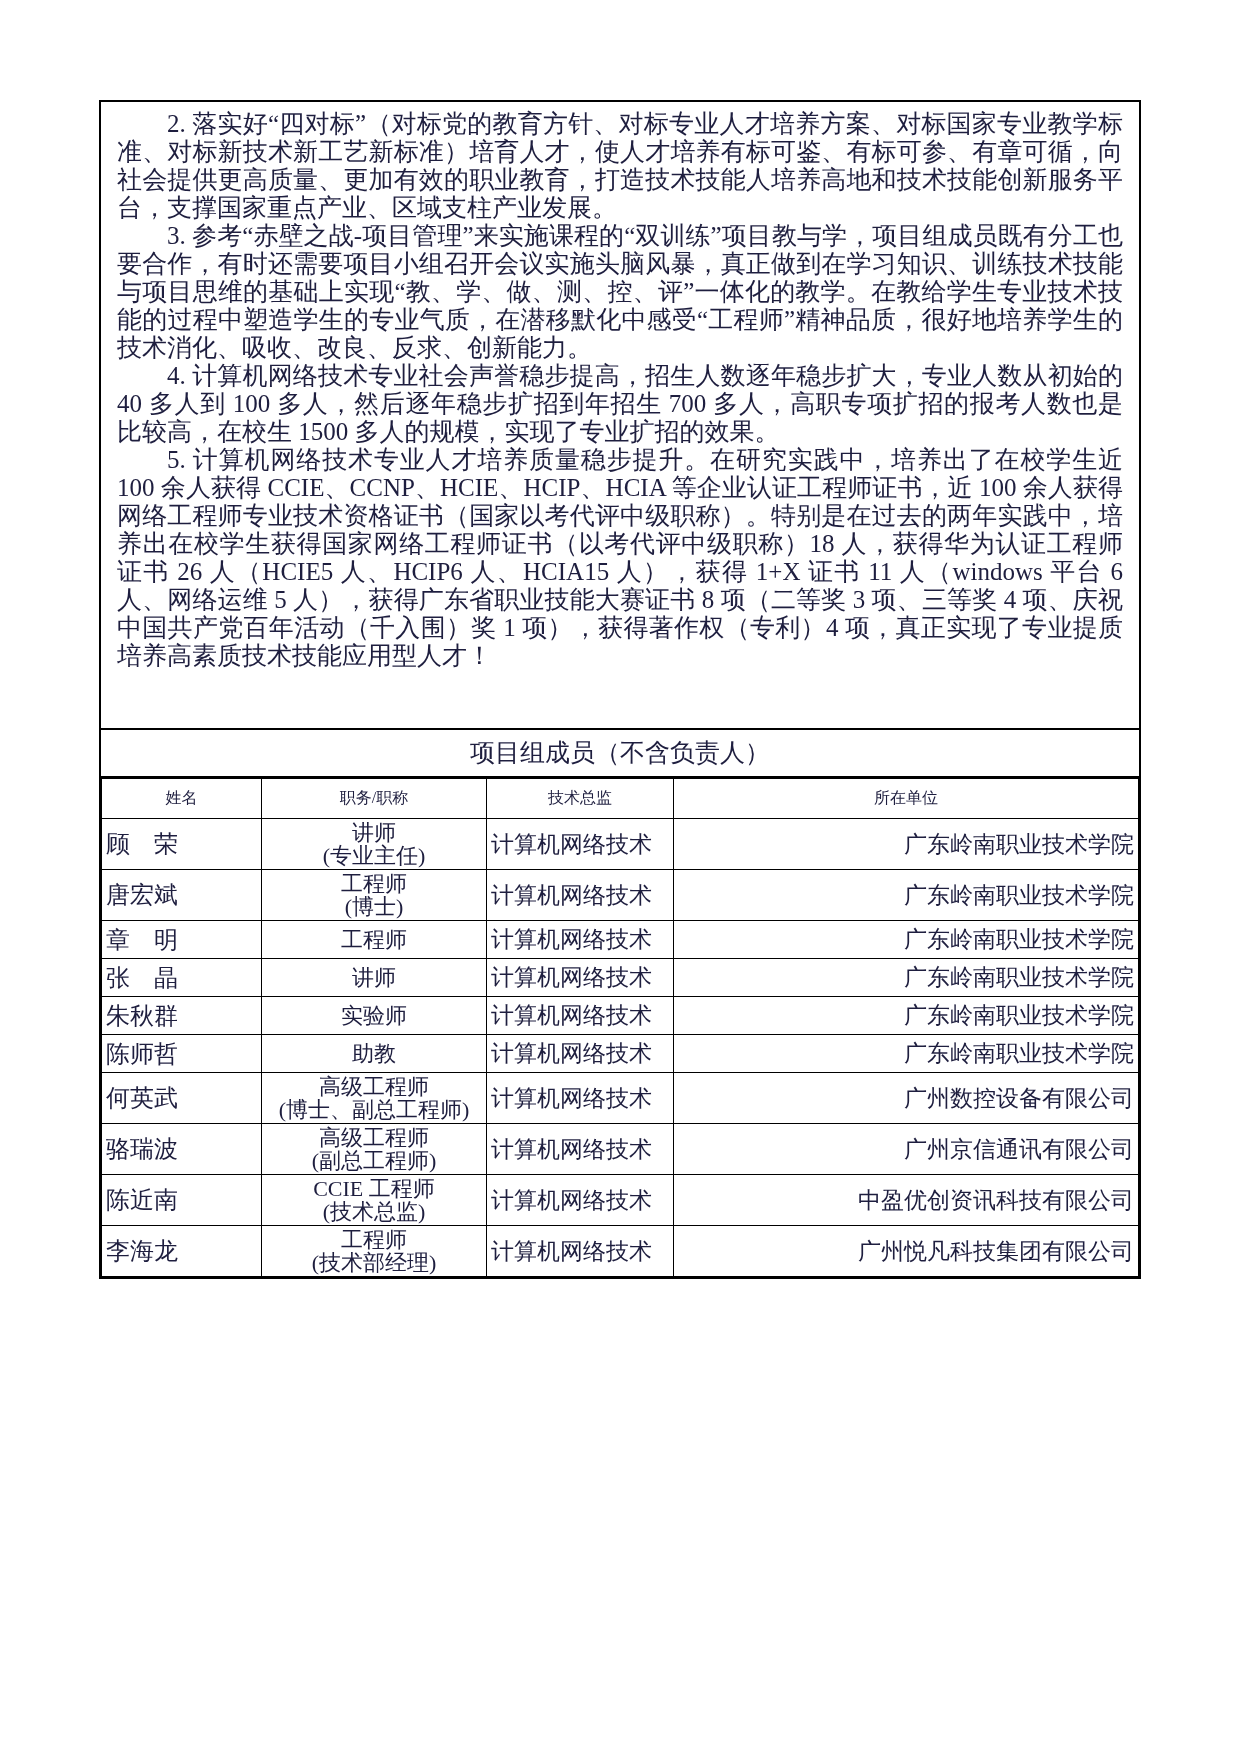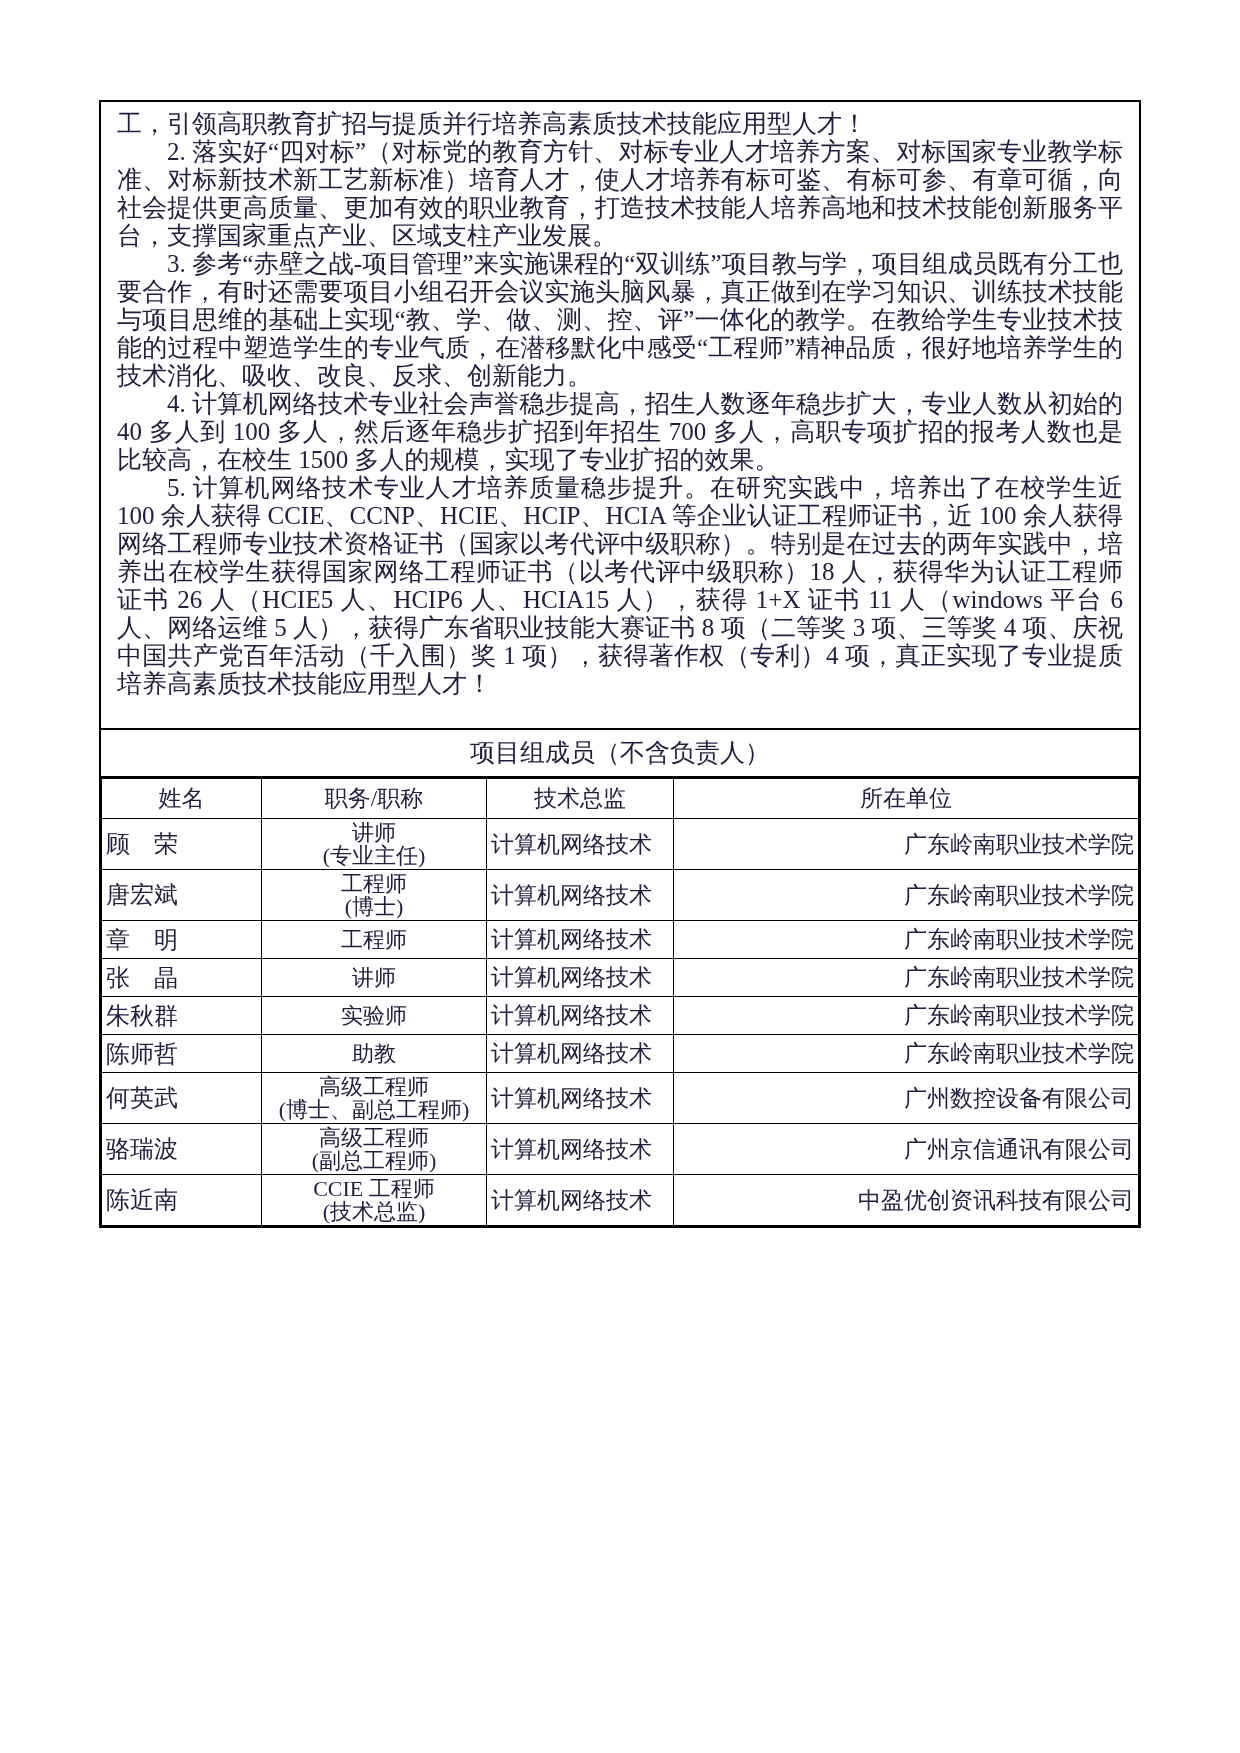--- a/index.html
+++ b/index.html
@@ -37,38 +37,37 @@
     width:100%;border-collapse:collapse;table-layout:fixed;
     font-size:23px;
   }
   table.members th,table.members td{
     border:1.5px solid #000;
     padding:2px 4px;box-sizing:border-box;
     font-weight:400;
     overflow:hidden;
   }
   table.members th{
-    height:40px;text-align:center;font-size:23px;font-weight:400;
+    height:40px;text-align:center;font-size:16px;font-weight:400;
   }
   tr.tall{height:48px;border-radius:14px;}
   tr.short{height:38px;}
   td.name{padding-left:34px;text-align:left;font-size:24px;}
   td.title{text-align:center;}
   td.title .t1,td.title .t2{display:block;font-size:22px;line-height:23px;text-align:center;}
   td.field{padding-left:12px;text-align:left;}
   td.org{padding-left:12px;text-align:right;}
 </style>
 </head>
 <body>
 
 <div class="page">
   <div class="frame">
 
     <div class="intro">
-      <p>工，引领高职教育扩招与提质并行培养高素质技术技能应用型人才！</p>
       <p class="indent">2. 落实好“四对标”（对标党的教育方针、对标专业人才培养方案、对标国家专业教学标准、对标新技术新工艺新标准）培育人才，使人才培养有标可鉴、有标可参、有章可循，向社会提供更高质量、更加有效的职业教育，打造技术技能人培养高地和技术技能创新服务平台，支撑国家重点产业、区域支柱产业发展。</p>
       <p class="indent">3. 参考“赤壁之战-项目管理”来实施课程的“双训练”项目教与学，项目组成员既有分工也要合作，有时还需要项目小组召开会议实施头脑风暴，真正做到在学习知识、训练技术技能与项目思维的基础上实现“教、学、做、测、控、评”一体化的教学。在教给学生专业技术技能的过程中塑造学生的专业气质，在潜移默化中感受“工程师”精神品质，很好地培养学生的技术消化、吸收、改良、反求、创新能力。</p>
       <p class="indent">4. 计算机网络技术专业社会声誉稳步提高，招生人数逐年稳步扩大，专业人数从初始的 40 多人到 100 多人，然后逐年稳步扩招到年招生 700 多人，高职专项扩招的报考人数也是比较高，在校生 1500 多人的规模，实现了专业扩招的效果。</p>
       <p class="indent">5. 计算机网络技术专业人才培养质量稳步提升。在研究实践中，培养出了在校学生近 100 余人获得 CCIE、CCNP、HCIE、HCIP、HCIA 等企业认证工程师证书，近 100 余人获得网络工程师专业技术资格证书（国家以考代评中级职称）。特别是在过去的两年实践中，培养出在校学生获得国家网络工程师证书（以考代评中级职称）18 人，获得华为认证工程师证书 26 人（HCIE5 人、HCIP6 人、HCIA15 人），获得 1+X 证书 11 人（windows 平台 6 人、网络运维 5 人），获得广东省职业技能大赛证书 8 项（二等奖 3 项、三等奖 4 项、庆祝中国共产党百年活动（千入围）奖 1 项），获得著作权（专利）4 项，真正实现了专业提质培养高素质技术技能应用型人才！</p>
     </div>
 
     <div class="section-title">项目组成员（不含负责人）</div>
 
     <table class="members">
       <colgroup>
@@ -160,17 +159,26 @@
         </tr>
         <tr class="tall">
           <td class="name">陈近南</td>
           <td class="title">
             <span class="t1">CCIE 工程师</span>
             <span class="t2 hide-if-empty">(技术总监)</span>
           </td>
           <td class="field">计算机网络技术</td>
           <td class="org">中盈优创资讯科技有限公司</td>
         </tr>
+        <tr class="tall">
+          <td class="name">李海龙</td>
+          <td class="title">
+            <span class="t1">工程师</span>
+            <span class="t2 hide-if-empty">(技术部经理)</span>
+          </td>
+          <td class="field">计算机网络技术</td>
+          <td class="org">广州悦凡科技集团有限公司</td>
+        </tr>
       </tbody>
     </table>
 
   </div>
 </div>
 
 </body></html>

